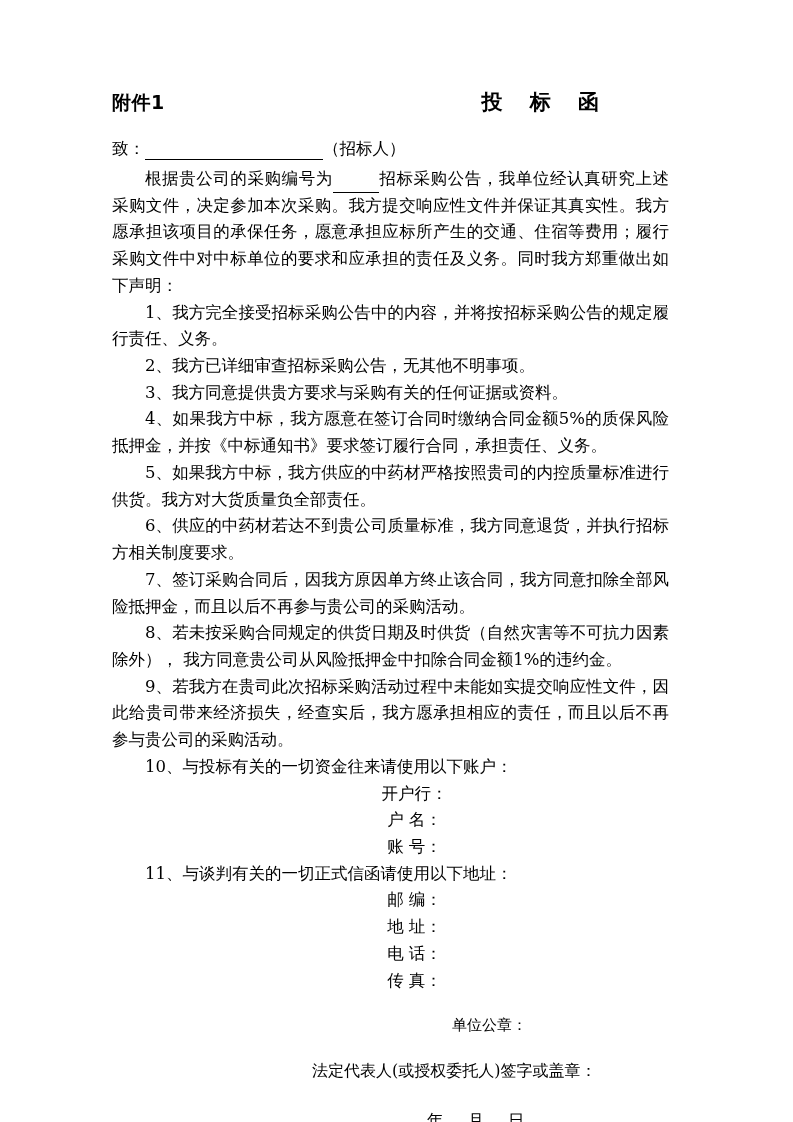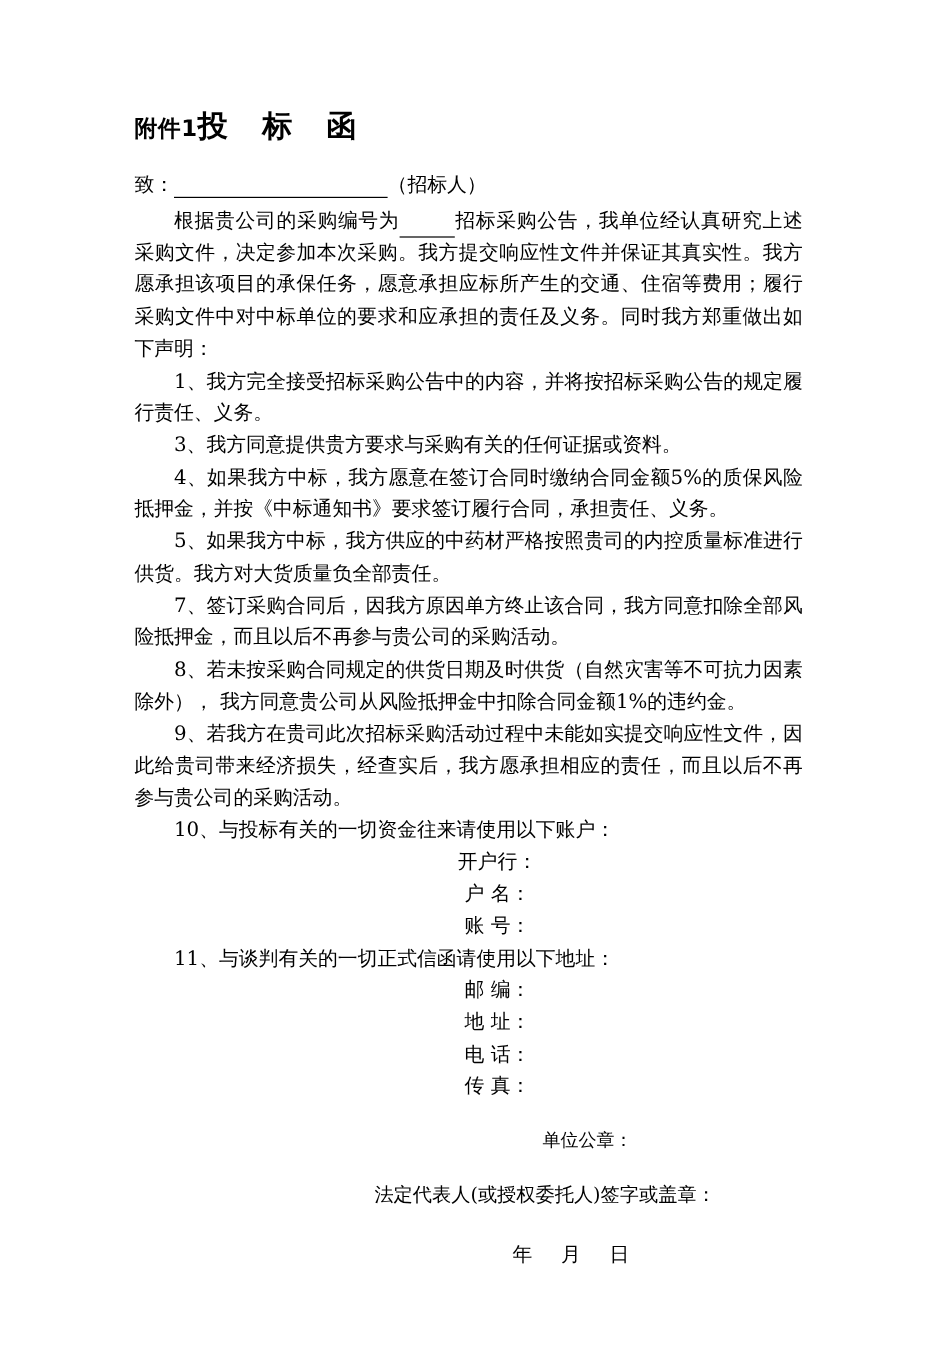--- a/index.html
+++ b/index.html
@@ -28,23 +28,23 @@
   }
   .attachment-label {
     font-family: "DejaVu Sans", "Liberation Sans", sans-serif;
     font-size: 19px;
     font-weight: bold;
     letter-spacing: 0.5px;
     white-space: nowrap;
   }
   .doc-title {
     flex: 1;
-    text-align: left;
+    text-align: right;
     font-family: "DejaVu Sans", "Liberation Sans", sans-serif;
-    font-size: 25px;
+    font-size: 21px;
     font-weight: bold;
     letter-spacing: 10px;
     padding-right: 60px;
   }
   .to-line {
     font-size: 16.5px;
     margin-bottom: 6px;
     white-space: nowrap;
   }
   .to-blank {
@@ -112,23 +112,25 @@
     <div class="doc-title">投 标 函</div>
   </div>
 
   <div class="to-line">
     <span>致：</span><span class="to-blank"></span><span class="to-paren">（招标人）</span>
   </div>
 
   <p class="body-text"><span>根据贵公司的采购编号为</span><span class="inline-blank"></span><span>招标采购公告，我单位经认真研究上述采购文件，决定参加本次采购。我方提交响应性文件并保证其真实性。我方愿承担该项目的承保任务，愿意承担应标所产生的交通、住宿等费用；履行采购文件中对中标单位的要求和应承担的责任及义务。同时我方郑重做出如下声明：</span></p>
 
   <p class="body-text">1、我方完全接受招标采购公告中的内容，并将按招标采购公告的规定履行责任、义务。</p>
+  <p class="body-text">2、我方已详细审查招标采购公告，无其他不明事项。</p>
   <p class="body-text">3、我方同意提供贵方要求与采购有关的任何证据或资料。</p>
   <p class="body-text">4、如果我方中标，我方愿意在签订合同时缴纳合同金额5%的质保风险抵押金，并按《中标通知书》要求签订履行合同，承担责任、义务。</p>
   <p class="body-text">5、如果我方中标，我方供应的中药材严格按照贵司的内控质量标准进行供货。我方对大货质量负全部责任。</p>
+  <p class="body-text">6、供应的中药材若达不到贵公司质量标准，我方同意退货，并执行招标方相关制度要求。</p>
   <p class="body-text">7、签订采购合同后，因我方原因单方终止该合同，我方同意扣除全部风险抵押金，而且以后不再参与贵公司的采购活动。</p>
   <p class="body-text">8、若未按采购合同规定的供货日期及时供货（自然灾害等不可抗力因素除外）， 我方同意贵公司从风险抵押金中扣除合同金额1%的违约金。</p>
   <p class="body-text">9、若我方在贵司此次招标采购活动过程中未能如实提交响应性文件，因此给贵司带来经济损失，经查实后，我方愿承担相应的责任，而且以后不再参与贵公司的采购活动。</p>
   <p class="body-text">10、与投标有关的一切资金往来请使用以下账户：</p>
 
   <div class="field-line indent2">开户行：</div>
   <div class="field-line indent2">户  名：</div>
   <div class="field-line indent2">账  号：</div>
 
   <p class="body-text">11、与谈判有关的一切正式信函请使用以下地址：</p>

